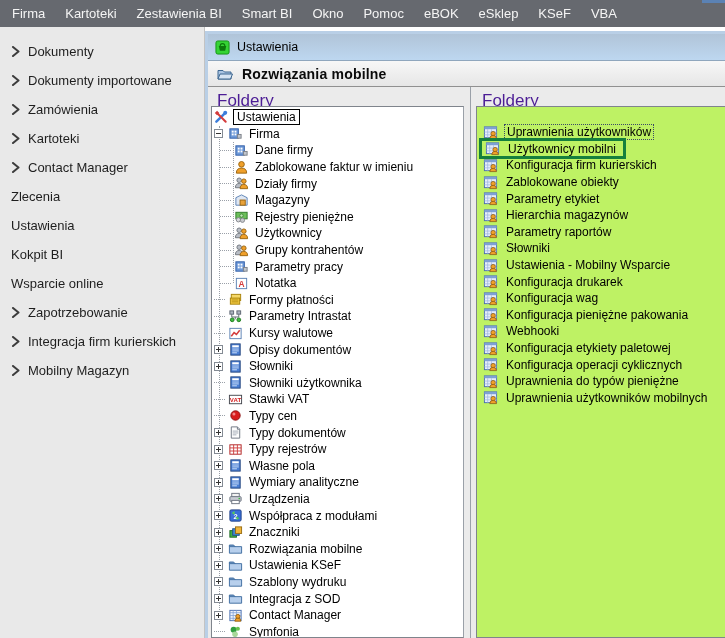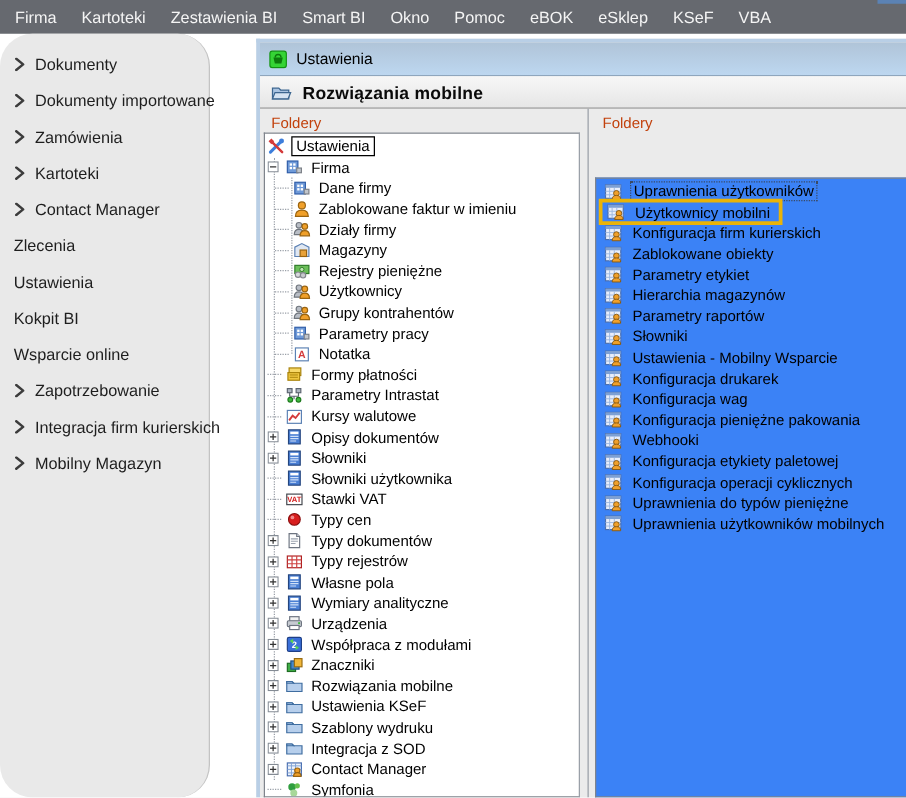--- a/index.html
+++ b/index.html
@@ -6,70 +6,70 @@
   #screen{position:relative;width:725px;height:638px;background:#ffffff;overflow:hidden;
     font-family:"Liberation Sans",sans-serif;-webkit-font-smoothing:antialiased;}
 
   
   .menubar{position:absolute;left:0;top:0;width:725px;height:27px;background:#66696f;
     display:flex;align-items:center;padding-left:2px;box-sizing:border-box;}
   .menu-item{color:#f5f5f5;font-size:13px;padding:0 10px;height:27px;display:flex;align-items:center;cursor:default;}
   .corner-sliver{position:absolute;right:0;top:0;width:23px;height:3px;background:#5b82b4;}
 
   
-  .sidebar{position:absolute;left:0;top:27px;width:168px;bottom:0;background:#e9e9e9;
-    border-right:1px solid #c3c3c3;box-sizing:border-box;padding-top:10px;border-radius:26px;}
+  .sidebar{position:absolute;left:0;top:27px;width:205px;bottom:0;background:#e9e9e9;
+    border-right:1px solid #c3c3c3;box-sizing:border-box;padding-top:10px;}
   .side-item{height:29px;display:flex;align-items:center;padding-left:11px;font-size:13px;color:#1e1e1e;}
   .chev{width:10px;height:11px;margin-right:7px;display:inline-flex;align-items:center;flex:0 0 auto;}
   .side-label{white-space:nowrap;}
 
   
   .window{position:absolute;left:205px;top:31px;right:0;bottom:0;
     border-left:3px solid #b9cfe6;border-top:3px solid #b9cfe6;background:#ebebeb;}
   .titlebar{height:27px;background:linear-gradient(#b0c4d8,#bdd7f0);display:flex;align-items:center;
     padding-left:7px;border-bottom:1px solid #8fa6bd;box-sizing:border-box;}
   .app-icon{width:15px;height:15px;margin-right:7px;display:inline-flex;flex:0 0 auto;}
   .title-text{font-size:12.5px;color:#000;}
   .headerbar{height:26px;background:linear-gradient(#f7f7f7,#e6e6e6);display:flex;align-items:center;
     padding-left:8px;border-bottom:1px solid #909090;box-sizing:border-box;}
   .hdr-icon{width:18px;height:16px;margin-right:8px;display:inline-flex;flex:0 0 auto;}
   .header-text{font-size:14px;font-weight:bold;color:#0a0a0a;letter-spacing:0.2px;}
 
   .content{position:absolute;left:0;right:0;top:53px;bottom:0;background:#ebebeb;}
-  .foldery-label{position:absolute;top:4px;font-size:12px;color:#c2410c;}
+  .foldery-label{position:absolute;top:4px;font-size:17px;color:#4c1d95;}
   .foldery-label.left{left:9px;}
   .foldery-label.right{left:274px;}
 
   .tree-box{position:absolute;left:3px;top:19px;width:253px;bottom:0;background:#fff;
     border:1px solid #7f848c;border-right-color:#9aa0a8;box-sizing:border-box;
     padding-top:2px;overflow:hidden;}
   .divider{position:absolute;left:262px;top:0;width:1px;bottom:0;background:#9aa0a8;}
-  .list-box{position:absolute;left:268px;right:0;top:19px;bottom:0;background:#3b82f6;
-    border:1px solid #7f848c;border-right:none;box-sizing:border-box;padding-top:2px;overflow:hidden;margin-top:36px;}
+  .list-box{position:absolute;left:268px;right:0;top:19px;bottom:0;background:#bef264;
+    border:1px solid #7f848c;border-right:none;box-sizing:border-box;padding-top:17px;overflow:hidden;}
 
   
   .trow{height:16.6px;display:flex;align-items:center;font-size:12px;color:#000;white-space:nowrap;position:relative;}
   .trow.d0{padding-left:2px;}
   .trow.d1{padding-left:2px;}
   .trow.d2{padding-left:8px;}
   .expander{width:11px;height:9px;margin-right:3px;display:inline-flex;align-items:center;flex:0 0 auto;}
   .stub{width:11px;height:0;margin-right:3px;border-top:1px dotted #9aa0a8;flex:0 0 auto;}
   .ticon{width:15px;height:15px;margin-right:4px;display:inline-flex;flex:0 0 auto;}
   .tlabel{padding:0 2px;}
   .root-focus{border:1px solid #000;background:#fff;padding:0 3px;}
   .guide{position:absolute;border-left:1px dotted #9aa0a8;width:0;}
 
   
   .lrow{height:16.6px;display:flex;align-items:center;font-size:12px;color:#000;
     padding-left:6px;white-space:nowrap;position:relative;}
   .licon{width:15px;height:15px;margin-right:6px;display:inline-flex;flex:0 0 auto;}
   .llabel{padding:0 2px;}
   .focus-label{border:1px dotted #3a4a66;padding:0 2px;}
   .red-wrap{display:flex;align-items:center;height:21px;margin:-2px 0 -2px -4px;
-    padding:0 5px 0 3px;border:3px solid #eab308;box-sizing:border-box;position:relative;z-index:2;justify-content:space-between;}
+    padding:0 5px 0 3px;border:3px solid #15803d;box-sizing:border-box;position:relative;z-index:2;justify-content:space-between;}
   .red-wrap .licon{margin-right:6px;}
 </style>
 </head>
 <body>
 
 <div id="screen">
   <div class="menubar" id="menubar">
       <span class="menu-item">Firma</span>
       <span class="menu-item">Kartoteki</span>
       <span class="menu-item">Zestawienia BI</span>

